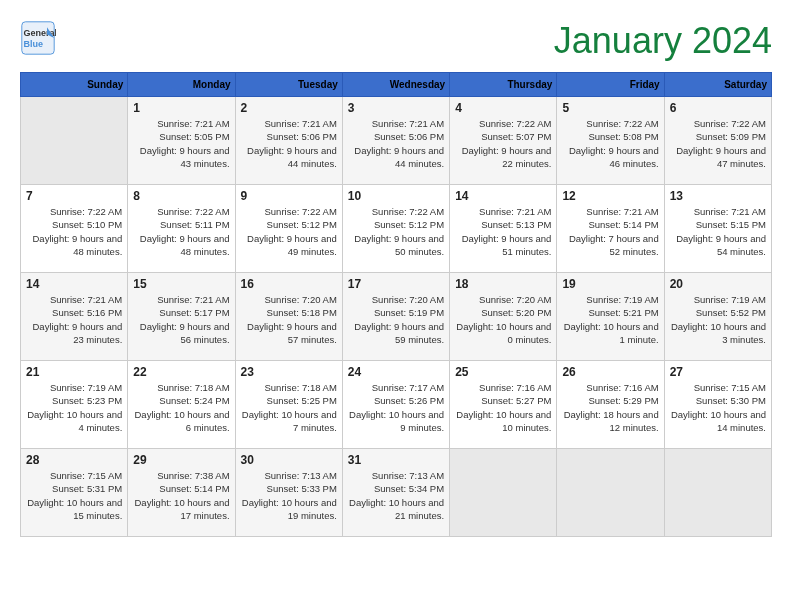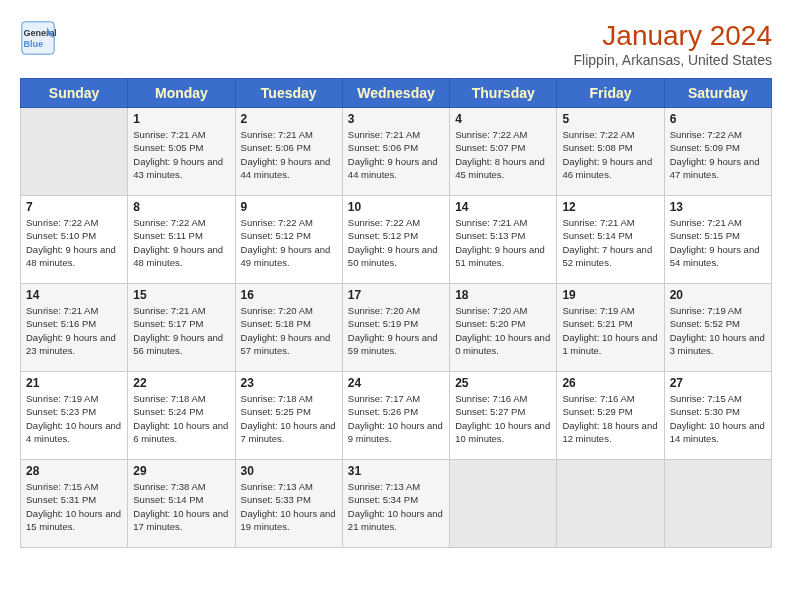--- a/index.html
+++ b/index.html
@@ -22,39 +22,39 @@
       gap: 6px;
     }
     .logo-icon {
       width: 36px;
       height: 36px;
     }
     .title-section {
       text-align: right;
     }
     .month-title {
-      font-size: 28px;
-      color: #c2410c;
+      font-size: 36px;
+      color: #15803d;
       font-weight: normal;
     }
     .location-subtitle {
       font-size: 14px;
       color: #555;
     }
     table {
       width: 100%;
       border-collapse: collapse;
       table-layout: fixed;
     }
     th {
       background-color: #3b6ecc;
-      color: #fef9c3;
-      text-align: center;
+      color: #000000;
+      text-align: right;
       padding: 6px 4px;
-      font-size: 14px;
+      font-size: 10px;
       font-weight: bold;
       border: 1px solid #2a5ab8;
     }
     td {
       border: 1px solid #ccc;
       vertical-align: top;
       padding: 4px 5px;
       font-size: 9.5px;
       color: #333;
       height: 88px;
@@ -64,20 +64,21 @@
     }
     .day-number {
       font-size: 12px;
       font-weight: bold;
       color: #222;
       display: block;
       margin-bottom: 2px;
     }
     .day-info {
       line-height: 1.4;
+      text-align: right;
     }
     tr:nth-child(odd) td {
       background-color: #f5f5f5;
     }
     tr:nth-child(even) td {
       background-color: #fff;
     }
     td.empty {
       background-color: #e8e8e8 !important;
     }
@@ -90,21 +91,20 @@
     <svg class="logo-icon" viewBox="0 0 40 40">
       <rect x="2" y="2" width="36" height="36" rx="4" fill="#e8f0fa" stroke="#4a90d9" stroke-width="1"></rect>
       <text x="4" y="18" font-size="10" fill="#333" font-weight="bold">General</text>
       <text x="4" y="30" font-size="10" fill="#4a90d9" font-weight="bold">Blue</text>
       <polygon points="30,8 38,20 30,16" fill="#4a90d9"></polygon>
     </svg>
 
   </div>
   <div class="title-section">
     <div class="month-title">January 2024</div>
-    <div class="location-subtitle">Flippin, Arkansas, United States</div>
   </div>
 </div>
 
 <table>
   <thead>
     <tr>
     <th>Sunday</th>
         <th>Monday</th>
         <th>Tuesday</th>
         <th>Wednesday</th>
@@ -138,21 +138,21 @@
             <span>Sunrise: 7:21 AM</span><br>
             <span>Sunset: 5:06 PM</span><br>
             <span>Daylight: 9 hours and 44 minutes.</span>
           </div>
         </td>
         <td>
           <span class="day-number">4</span>
           <div class="day-info">
             <span>Sunrise: 7:22 AM</span><br>
             <span>Sunset: 5:07 PM</span><br>
-            <span>Daylight: 8 hours and 45 minutes.</span>
+            <span>Daylight: 9 hours and 22 minutes.</span>
           </div>
         </td>
         <td>
           <span class="day-number">5</span>
           <div class="day-info">
             <span>Sunrise: 7:22 AM</span><br>
             <span>Sunset: 5:08 PM</span><br>
             <span>Daylight: 9 hours and 46 minutes.</span>
           </div>
         </td>

